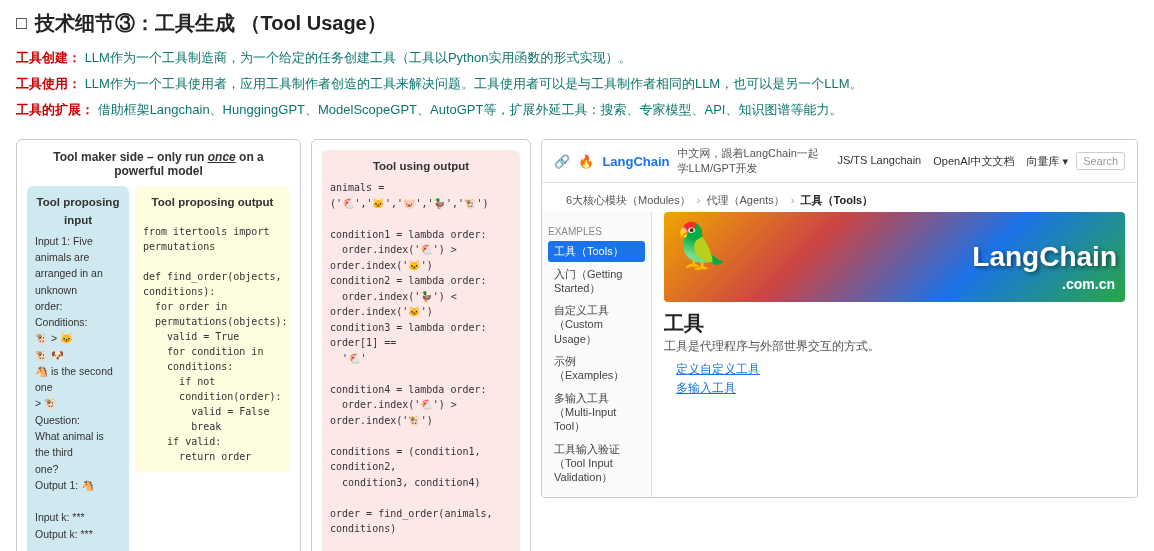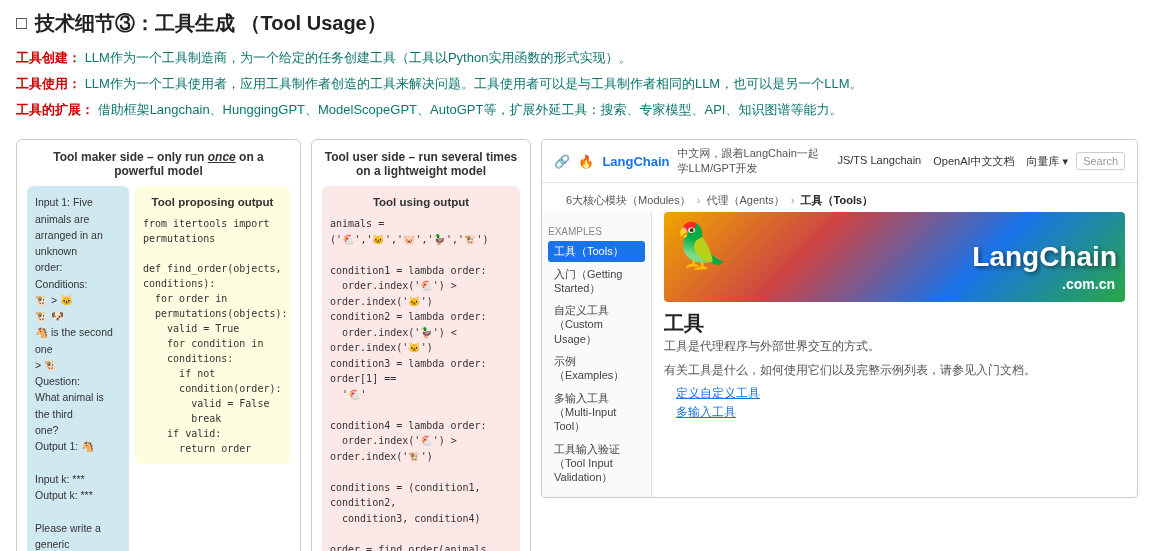--- a/index.html
+++ b/index.html
@@ -110,21 +110,21 @@
       padding: 8px;
       font-size: 11px;
       color: #333;
       line-height: 1.5;
       float: right;
       width: 160px;
     }
     .tool-proposing-output .sub-header {
       font-weight: bold;
       font-size: 11.5px;
-      margin-bottom: 4px;
+      margin-bottom: 12px;
       text-align: center;
     }
 
     
     .middle-panel {
       width: 220px;
       flex-shrink: 0;
       border: 1px solid #ccc;
       border-radius: 6px;
       padding: 10px;
@@ -358,20 +358,21 @@
 
   <div class="main-content">
 
     <div class="left-panel">
       <div class="panel-header">
         Tool maker side – only run <span class="underline">once</span> on a powerful model
       </div>
       <div class="left-inner">
         <div class="left-inner-left">
           <div class="tool-proposing-input">
+            <div class="sub-header">Tool proposing input</div>
             <div style="font-size:10.5px; line-height:1.55;">
               Input 1: Five animals are<br>
               arranged in an unknown<br>
               order:<br>
               Conditions:<br>
               🐮 &gt; 🐱<br>
               🐮 🐶<br>
               🐴 is the second one<br>
               &gt; 🐮<br>
               Question:<br>
@@ -408,23 +409,20 @@
               &nbsp;&nbsp;&nbsp;&nbsp;&nbsp;&nbsp;&nbsp;&nbsp;break<br>
               &nbsp;&nbsp;&nbsp;&nbsp;if valid:<br>
               &nbsp;&nbsp;&nbsp;&nbsp;&nbsp;&nbsp;return order
             </div>
           </div>
         </div>
       </div>
     </div>
 
     <div class="middle-panel">
-      <div class="panel-header">
-        Tool user side – run several times<br>on a lightweight model
-      </div>
       <div class="tool-using-output">
         <div class="sub-header">Tool using output</div>
         <div style="font-size:10px; line-height:1.55;">
           animals = ('🐔','🐱','🐷','🦆','🐮')<br>
           <br>
           condition1 = lambda order:<br>
           &nbsp;&nbsp;order.index('🐔') &gt; order.index('🐱')<br>
           condition2 = lambda order:<br>
           &nbsp;&nbsp;order.index('🦆') &lt; order.index('🐱')<br>
           condition3 = lambda order: order[1] ==<br>
@@ -485,21 +483,20 @@
           <div class="langchain-hero-img">
             <span class="hero-parrot">🦜</span>
             <div style="text-align:right;">
               <div class="hero-logo-text">LangChain</div>
               <div class="hero-sub">.com.cn</div>
             </div>
           </div>
 
           <div class="langchain-content-title">工具</div>
           <div class="langchain-content-desc">工具是代理程序与外部世界交互的方式。</div>
-          <div class="langchain-content-subdesc">有关工具是什么，如何使用它们以及完整示例列表，请参见入门文档。</div>
           <a class="langchain-link">定义自定义工具</a>
           <a class="langchain-link">多输入工具</a>
         </div>
       </div>
     </div>
 
   </div>
 
 </div>
 

